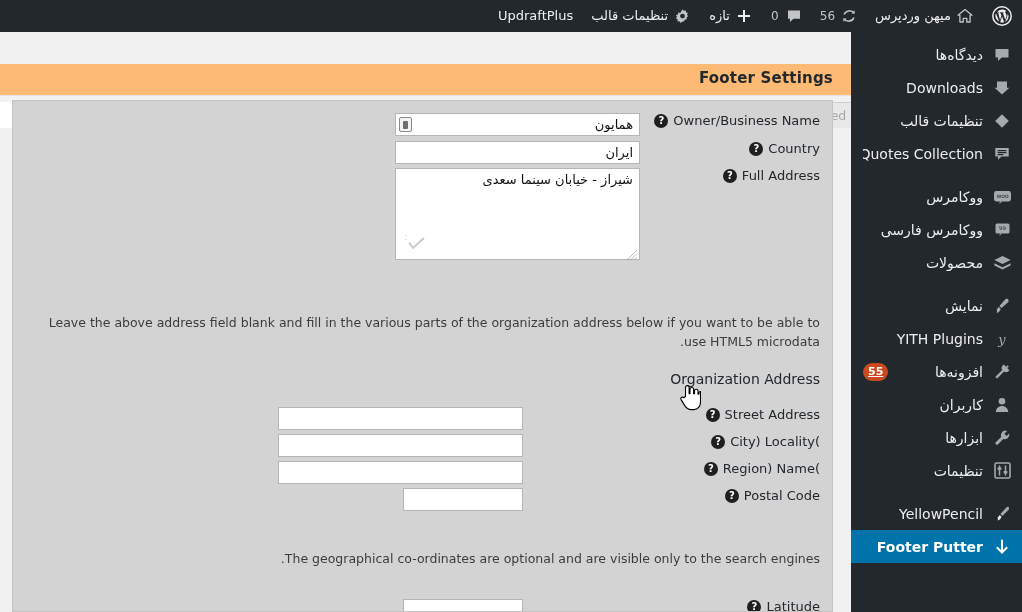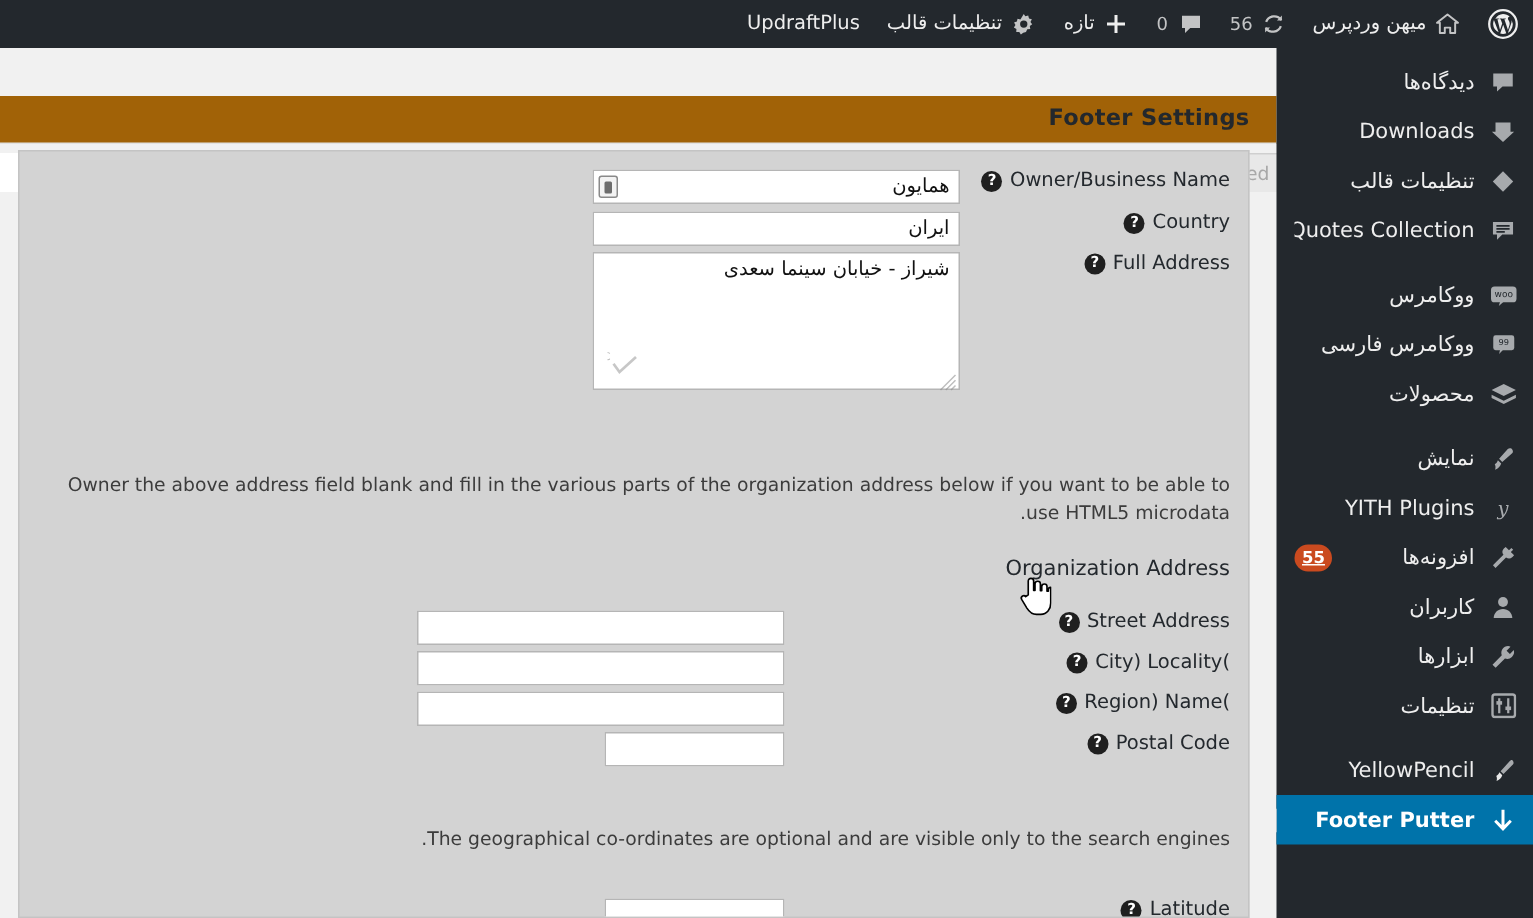--- a/index.html
+++ b/index.html
@@ -110,21 +110,21 @@
   .collapse-arrow .tri {
     width: 0; height: 0;
     border-left: 6px solid transparent;
     border-right: 6px solid transparent;
     border-bottom: 7px solid #72777c;
   }
 
   .page-header {
     position: absolute; top: 32px; left: 0;
     width: 851px; height: 32px;
-    background: #a16207;
+    background: #fdba74;
     border-bottom: 1px solid #e2e2e2;
   }
   .page-title {
     position: absolute; right: 18px; top: 5px;
     font-size: 15px; font-weight: bold; color: #23282d;
     letter-spacing: 0.2px;
   }
 
   .tabbar {
     position: absolute; top: 70px; left: 0;
@@ -559,21 +559,21 @@
             </svg>
           </span>
           <span class="resize-grip">
             <svg width="12" height="12" viewBox="0 0 12 12">
               <path d="M1 11 11 1M4.5 11 11 4.5M8 11 11 8" stroke="#8a8a8a" stroke-width="1"></path>
             </svg>
           </span>
         </div>
       </div>
 
-      <div class="helptext" style="top:212px; right:12px; width:796px;">Owner the above address field blank and fill in the various parts of the organization address below if you want to be able to use HTML5 microdata.</div>
+      <div class="helptext" style="top:212px; right:12px; width:796px;">Leave the above address field blank and fill in the various parts of the organization address below if you want to be able to use HTML5 microdata.</div>
 
       <div class="section-title" style="top:270px; right:12px; width:796px; text-align:right;">Organization Address</div>
 
       <div class="frow" style="top:306px; right:12px;">
         <div class="flabel" style="width:170px; justify-content:flex-start;">
           <span class="lbl-text">Street Address</span>
           <span class="qmark">?</span>
         </div>
         <div class="input-wrap" style="margin-right:127px;">
           <input class="tinput" style="width: 245px;" value="">

